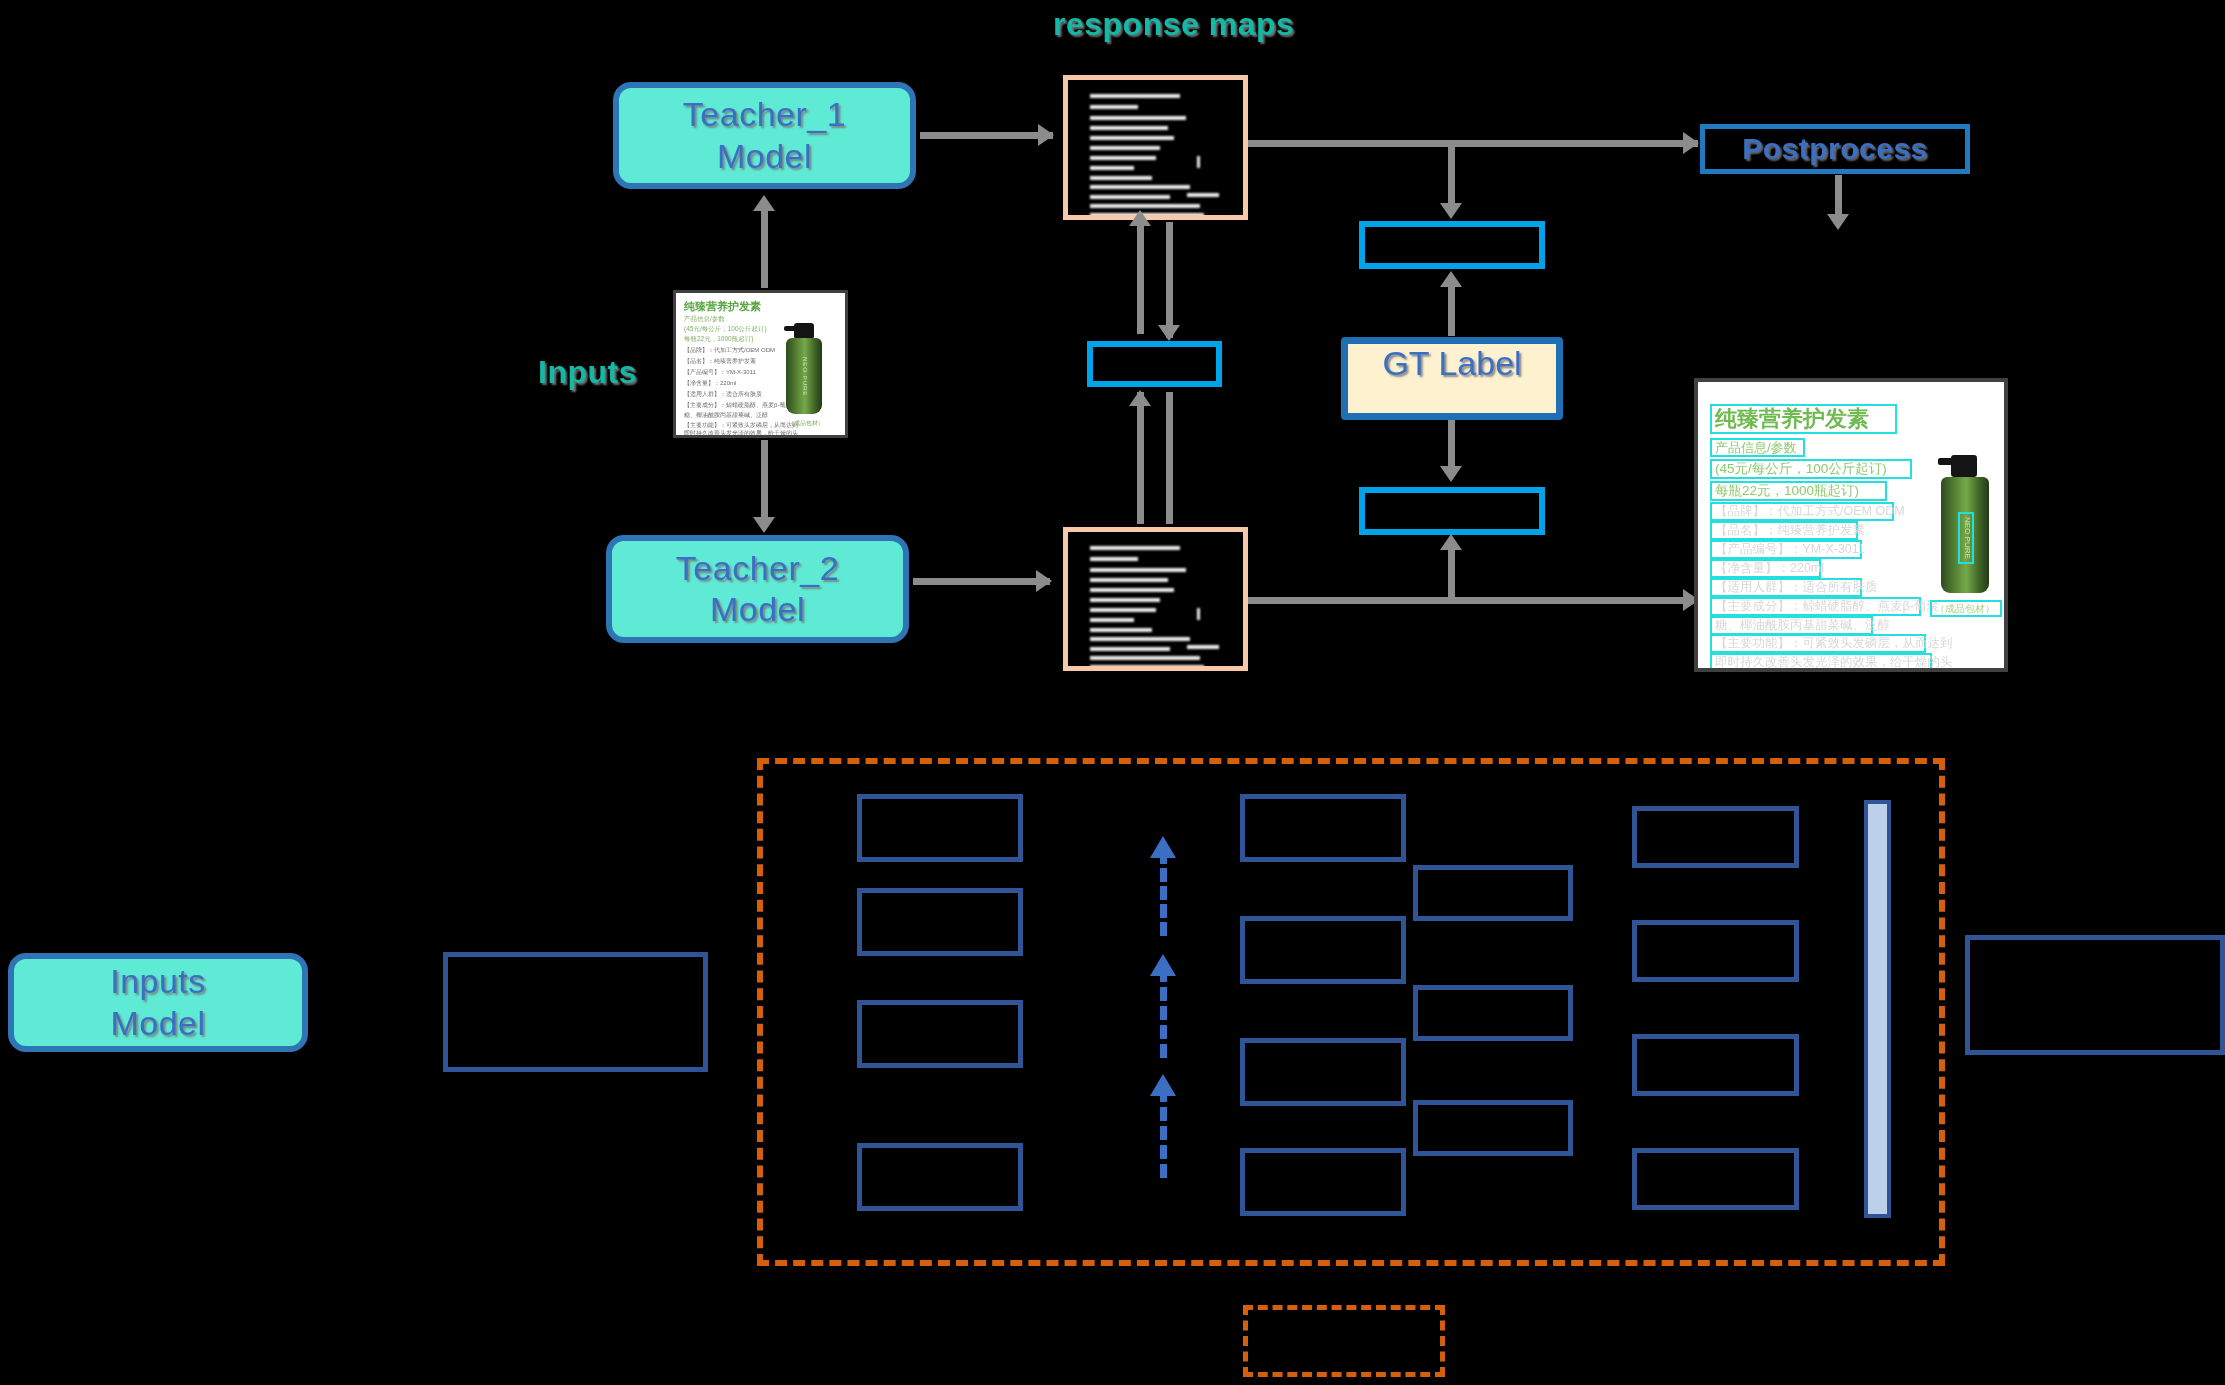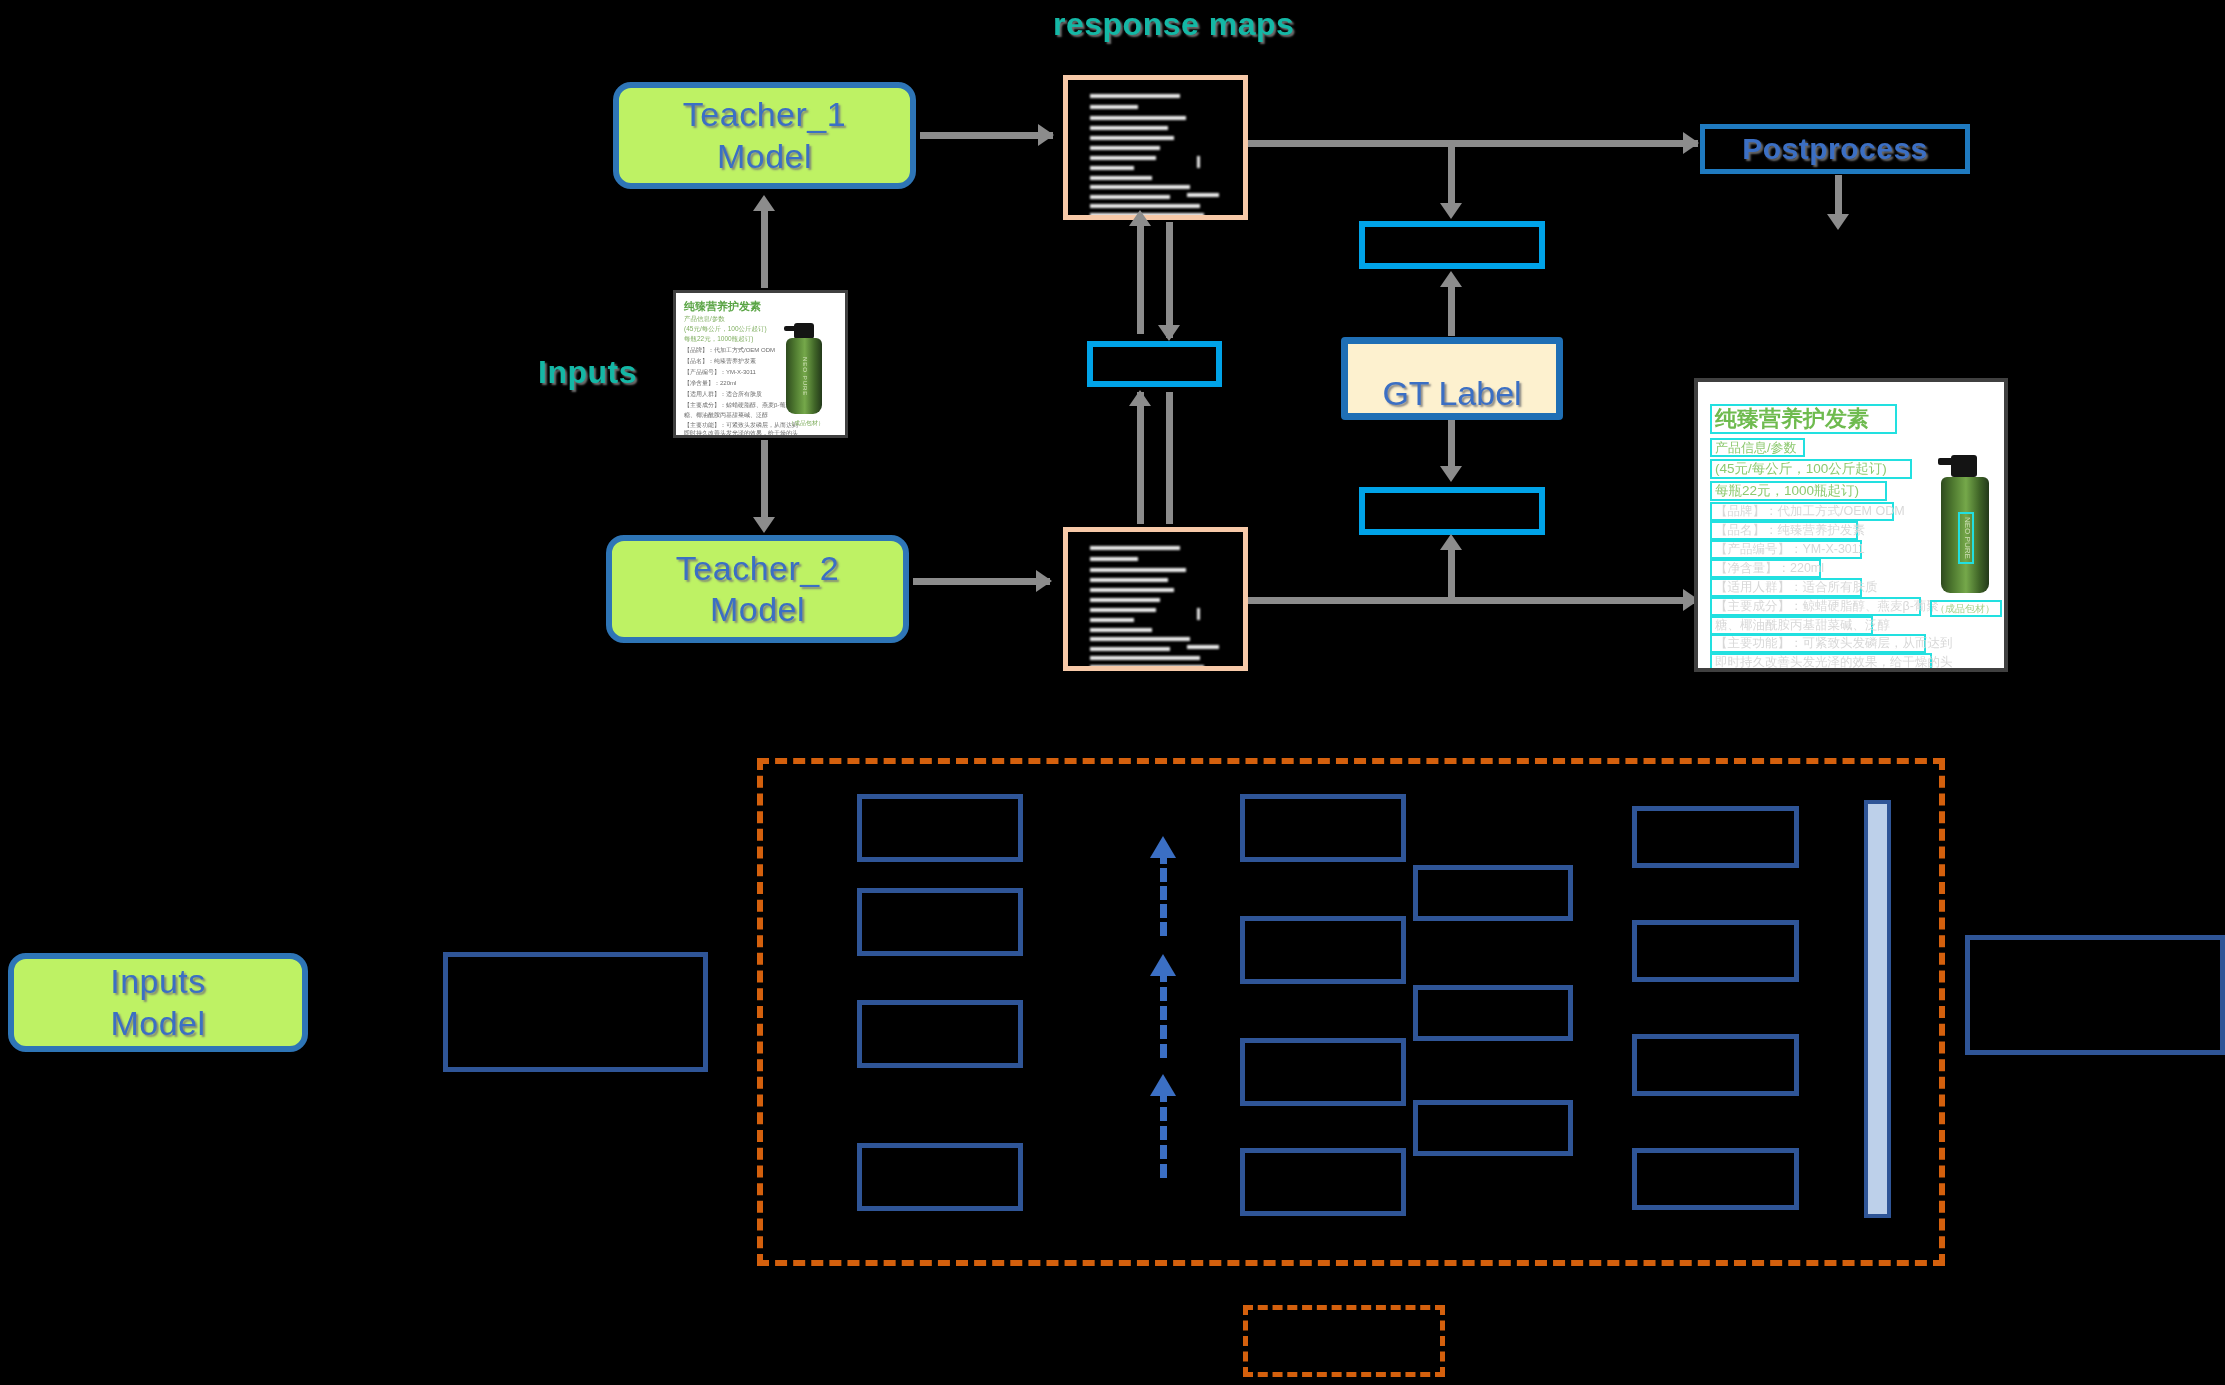--- a/index.html
+++ b/index.html
@@ -2,28 +2,28 @@
 <html><head>
 <meta charset="utf-8">
 <style>
   html,body{margin:0;padding:0;background:#000;}
   body{width:2225px;height:1385px;position:relative;overflow:hidden;
        font-family:"Liberation Sans","DejaVu Sans",sans-serif;}
   .abs{position:absolute;box-sizing:border-box;}
 
   
   .model-box{
-    background:#bef264;border:6px solid #2e75b6;border-radius:18px;
+    background:#5eead4;border:6px solid #2e75b6;border-radius:18px;
     display:flex;align-items:center;justify-content:center;text-align:center;
     color:#3b6fc4;font-size:34px;line-height:1.22;letter-spacing:.5px;
     text-shadow:2px 2px 2px rgba(120,120,120,.85);
   }
   .gt-box{
     background:#fdf1cf;border:7px solid #1f6fb5;border-radius:4px;
-    display:flex;align-items:flex-end;justify-content:center;
+    display:flex;align-items:flex-start;justify-content:center;
     color:#3b6fc4;font-size:34px;text-shadow:2px 2px 2px rgba(120,120,120,.85);
   }
   
   .pp-box{
     border:5px solid #1f7ac0;background:transparent;
     display:flex;align-items:center;justify-content:center;
     color:#3b6fc4;font-size:30px;font-weight:bold;letter-spacing:.5px;
     text-shadow:2px 2px 2px rgba(130,130,130,.8);
   }
   

